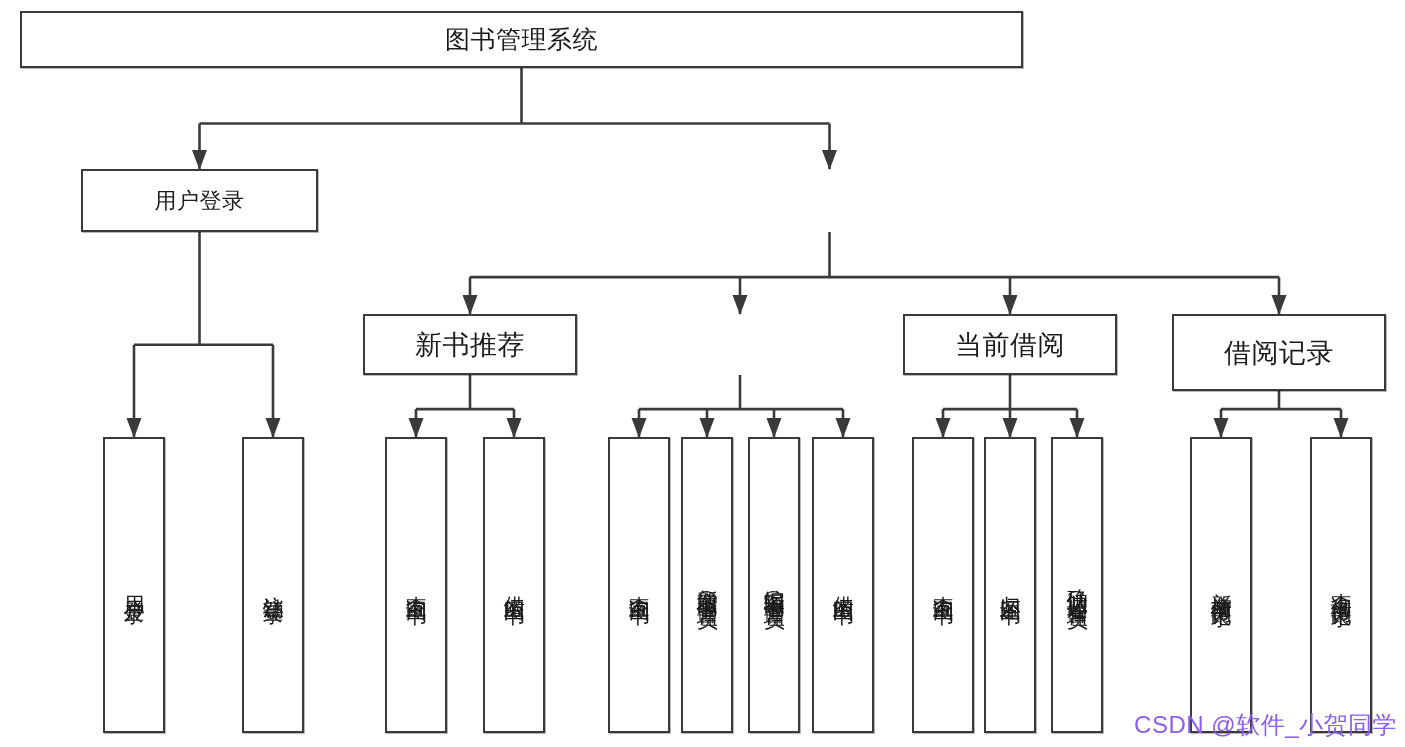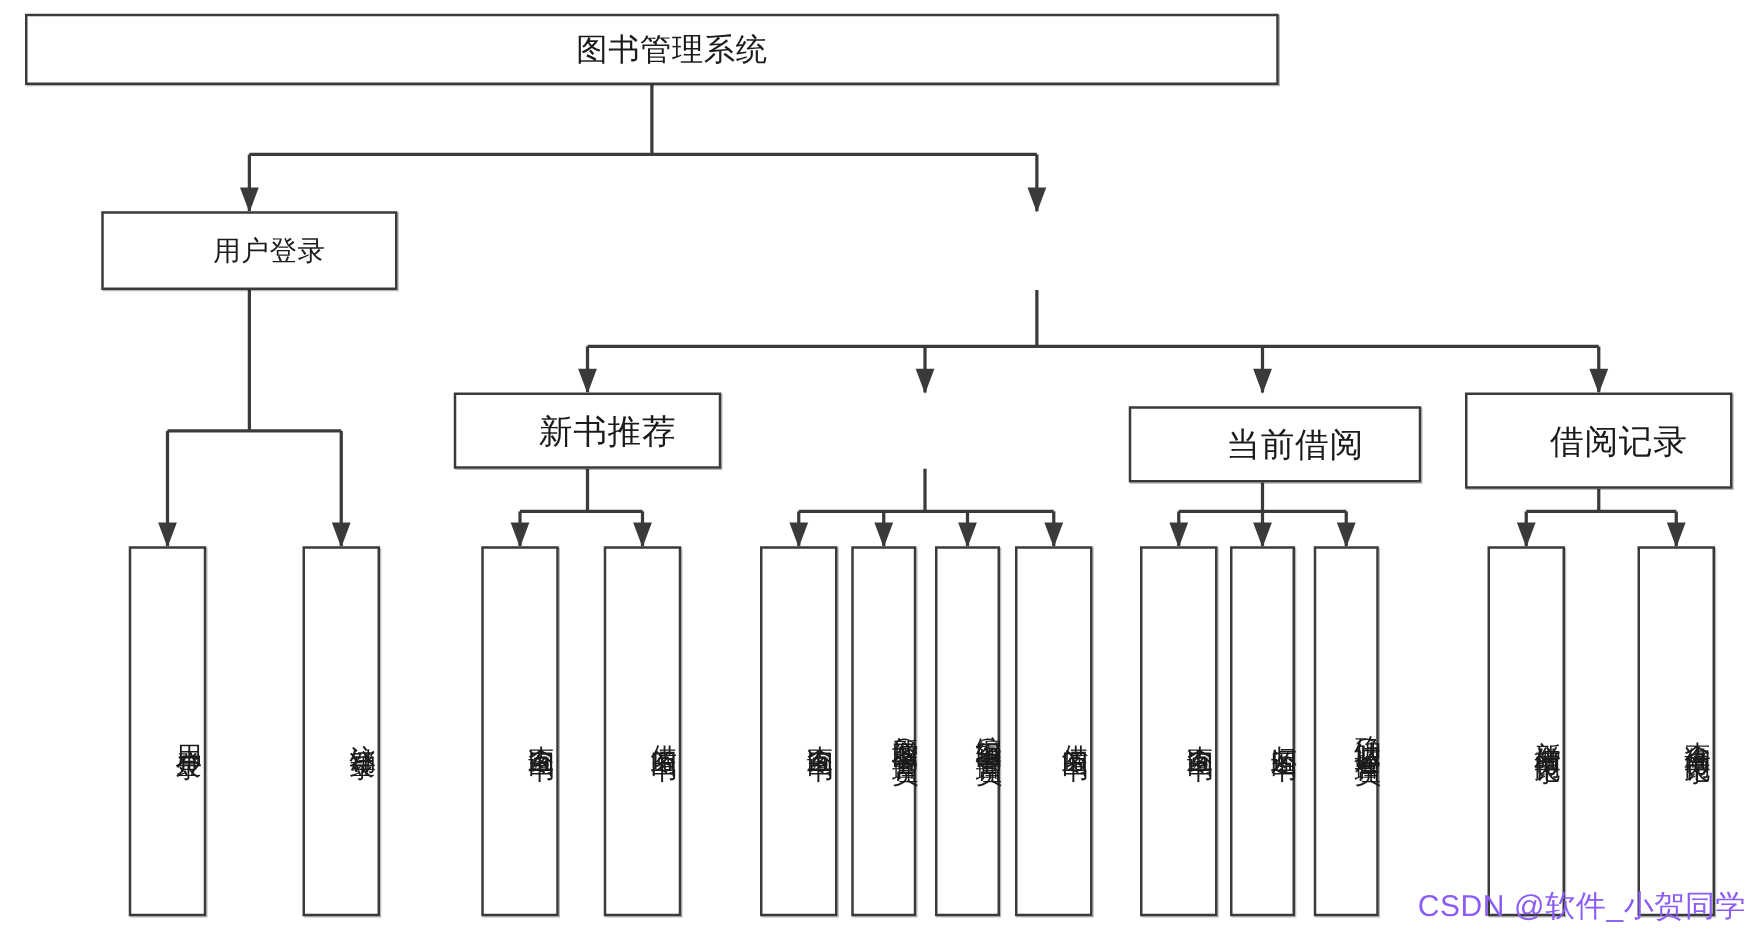--- a/index.html
+++ b/index.html
@@ -23,21 +23,21 @@
   }
   .node-box {
     position: absolute;
     box-sizing: border-box;
     background: #ffffff;
     border: 2px solid #3a3a3a;
     box-shadow: 1px 1px 0 0 rgba(0,0,0,0.28);
   }
   .node-label {
     position: absolute;
-    left: 16px;
+    left: 0;
     top: 0;
     width: 100%;
     height: 100%;
     display: flex;
     align-items: center;
     justify-content: center;
     color: #1b1b1b;
     letter-spacing: 0.5px;
     white-space: nowrap;
   }
@@ -145,21 +145,21 @@
     <span class="node-label">图书管理系统</span>
   </div>
 
   <div class="node-box lv2" style="left: 81px; top: 169px; width: 237px; height: 63px;">
     <span class="node-label">用户登录</span>
   </div>
 
   <div class="node-box lv3" style="left: 363px; top: 314px; width: 214px; height: 61px;">
     <span class="node-label">新书推荐</span>
   </div>
-  <div class="node-box lv3" style="left: 903px; top: 314px; width: 234px; height: 61px; margin-top: 11px;">
+  <div class="node-box lv3" style="left: 903px; top: 314px; width: 214px; height: 61px;">
     <span class="node-label">当前借阅</span>
   </div>
   <div class="node-box lv3" style="left: 1172px; top: 314px; width: 214px; height: 77px;">
     <span class="node-label">借阅记录</span>
   </div>
 
   <div class="node-box leaf" style="left: 103px; top: 437px; width: 62px; height: 296px;">
     <span class="node-label">用户登录</span>
   </div>
   <div class="node-box leaf" style="left: 242px; top: 437px; width: 62px; height: 296px;">

